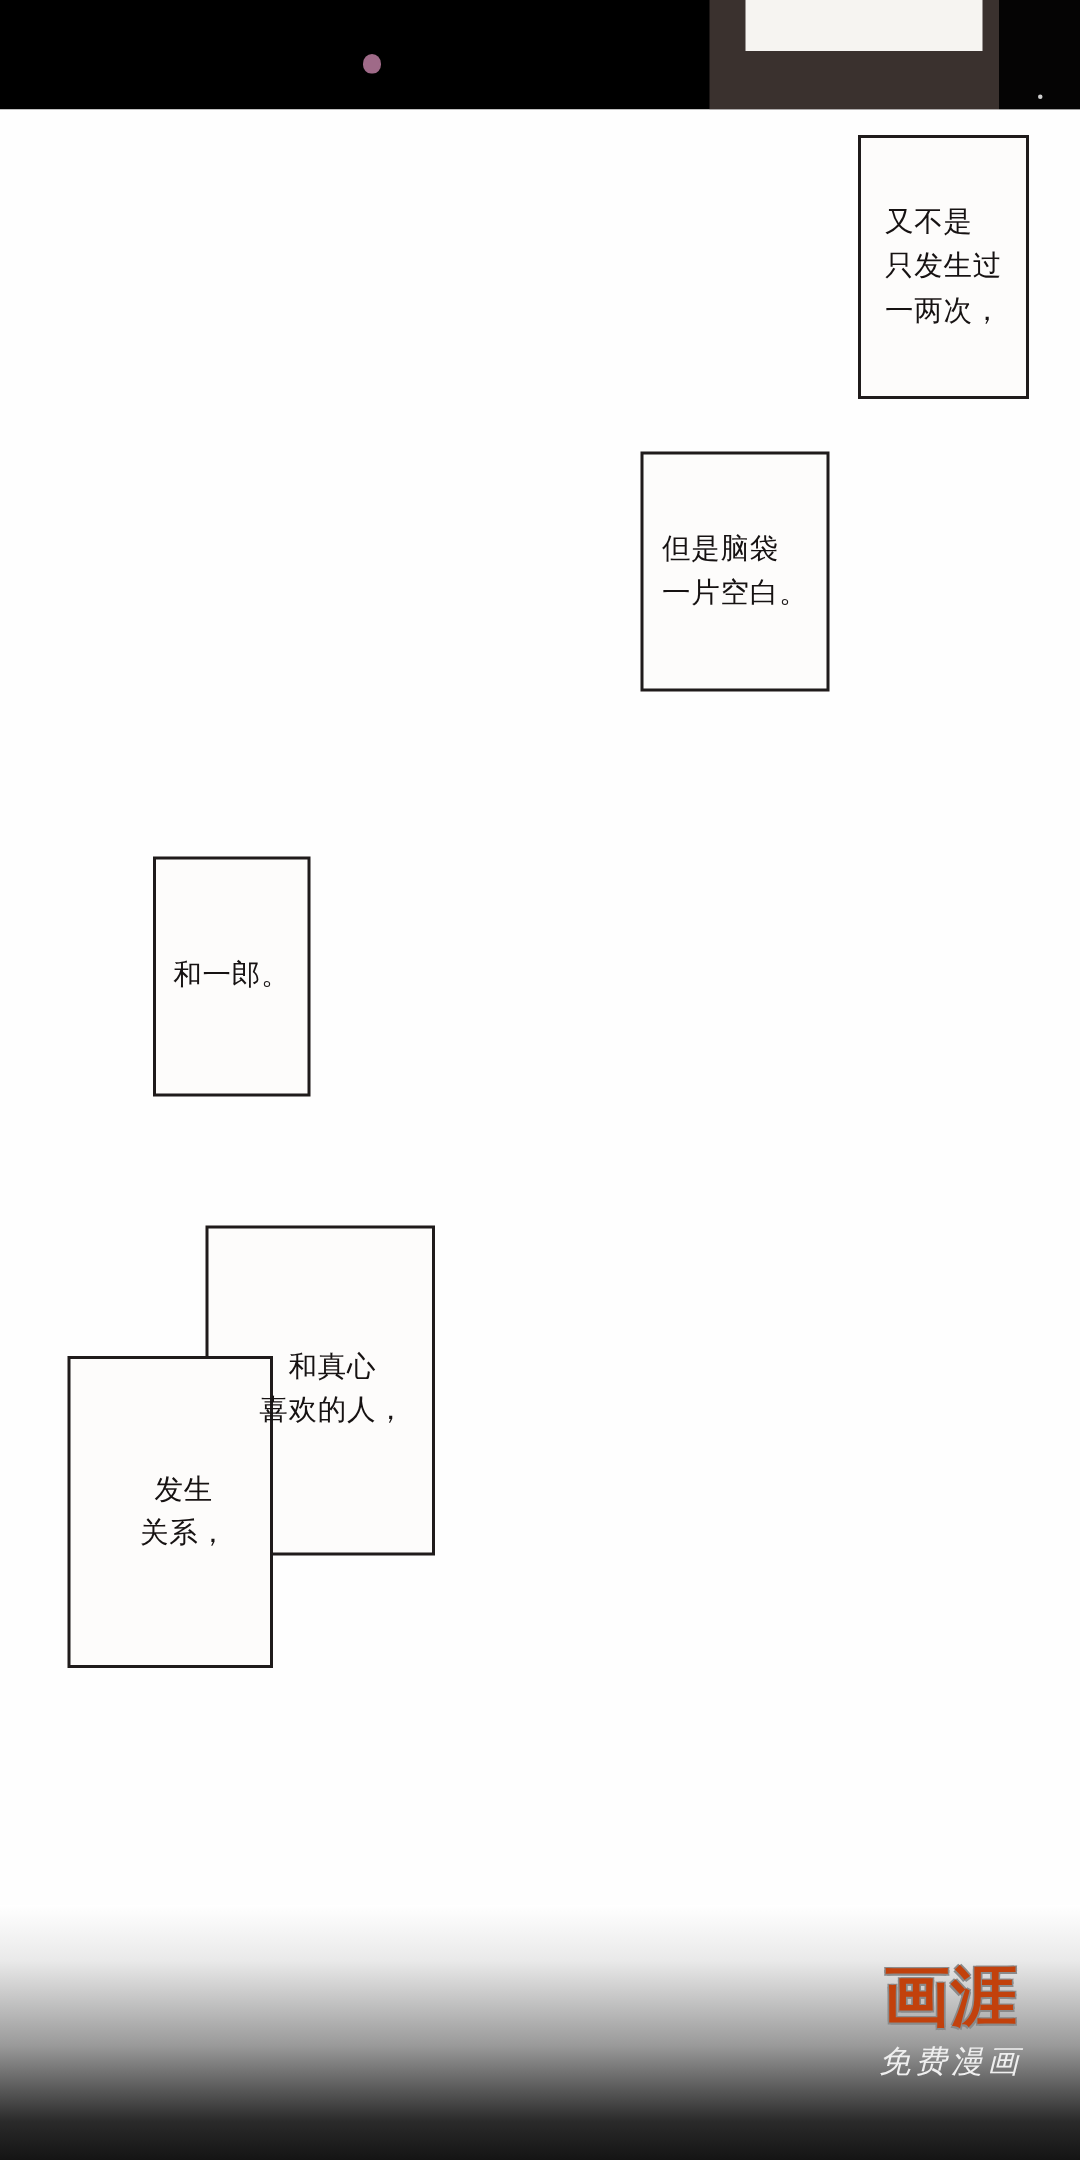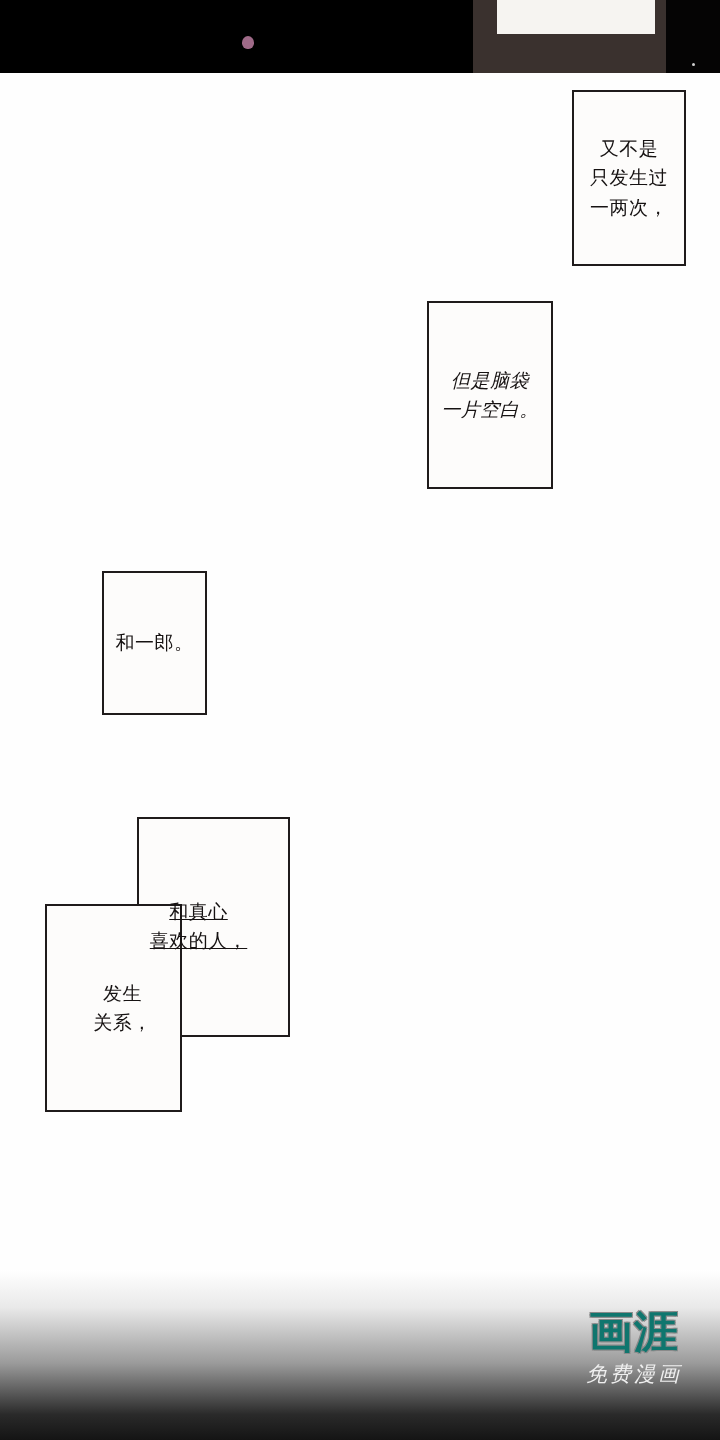--- a/index.html
+++ b/index.html
@@ -75,90 +75,89 @@
 
   
   .bubble {
     position: absolute;
     box-sizing: border-box;
     background: #fdfcfb;
     border: 2px solid #1f1b1b;
     display: flex;
     align-items: center;
     justify-content: center;
+    line-height: 1.55;
+    font-size: 19px;
+    letter-spacing: .5px;
+    color: #161212;
+  }
+
+  #bubble-1 { left: 572px; top: 90px;  width: 114px; height: 176px; }
+  #bubble-2 { left: 427px; top: 301px; width: 126px; height: 160px; }
+  #bubble-3 { left: 102px; top: 571px; width: 105px; height: 160px; }
+
+  
+  #bubble-group {
+    position: absolute;
+    left: 45px; top: 817px;
+    width: 245px; height: 295px;
+  }
+  #bubble-group .seg {
+    position: absolute;
+    box-sizing: border-box;
+    background: #fdfcfb;
+    border: 2px solid #1f1b1b;
+  }
+  
+  #bubble-group .seg-a {
+    left: 92px; top: 0;
+    width: 153px; height: 220px;
+  }
+  
+  #bubble-group .seg-b {
+    left: 0; top: 87px;
+    width: 137px; height: 208px;
+  }
+  
+  #bubble-group .patch {
+    position: absolute;
+    background: #fdfcfb;
+    left: 94px; top: 89px;
+    width: 41px; height: 129px;
+  }
+  #bubble-group .txt {
+    position: absolute;
     text-align: center;
     line-height: 1.55;
     font-size: 19px;
     letter-spacing: .5px;
     color: #161212;
   }
-
-  #bubble-1 { left: 572px; top: 90px;  width: 114px; height: 176px; }
-  #bubble-2 { left: 427px; top: 301px; width: 126px; height: 188px; font-style: italic; }
-  #bubble-3 { left: 102px; top: 571px; width: 105px; height: 144px; }
-
-  
-  #bubble-group {
-    position: absolute;
-    left: 45px; top: 817px;
-    width: 245px; height: 295px;
-  }
-  #bubble-group .seg {
-    position: absolute;
-    box-sizing: border-box;
-    background: #fdfcfb;
-    border: 2px solid #1f1b1b;
-  }
-  
-  #bubble-group .seg-a {
-    left: 92px; top: 0;
-    width: 153px; height: 220px;
-  }
-  
-  #bubble-group .seg-b {
-    left: 0; top: 87px;
-    width: 137px; height: 208px;
-  }
-  
-  #bubble-group .patch {
-    position: absolute;
-    background: #fdfcfb;
-    left: 94px; top: 89px;
-    width: 41px; height: 129px;
-  }
-  #bubble-group .txt {
-    position: absolute;
-    text-align: center;
-    line-height: 1.55;
-    font-size: 19px;
-    letter-spacing: .5px;
-    color: #161212;
-  }
   #bubble-group .txt-a {
-    left: 77px; top: 80px; width: 153px; text-decoration: underline;
+    left: 100px; top: 80px; width: 153px;
   }
   #bubble-group .txt-b {
     left: 0; top: 162px; width: 155px;
   }
 
   
   .watermark {
     position: absolute;
     left: 566px; top: 1310px;
     width: 136px; height: 100px;
     text-align: center;
     color: #ffffff;
   }
   .watermark .logo-box {
     display: inline-block;
     font-size: 44px;
     font-weight: bold;
     letter-spacing: 1px;
     line-height: 1;
-    color: #0f766e;
+    color: #c2410c;
     text-shadow:
       -1px -1px 0 #8a8a8a,
        1px -1px 0 #8a8a8a,
       -1px  1px 0 #8a8a8a,
        1px  1px 0 #8a8a8a;
   }
   .watermark .sub {
     margin-top: 6px;
     font-size: 21px;
     color: #efefef;

